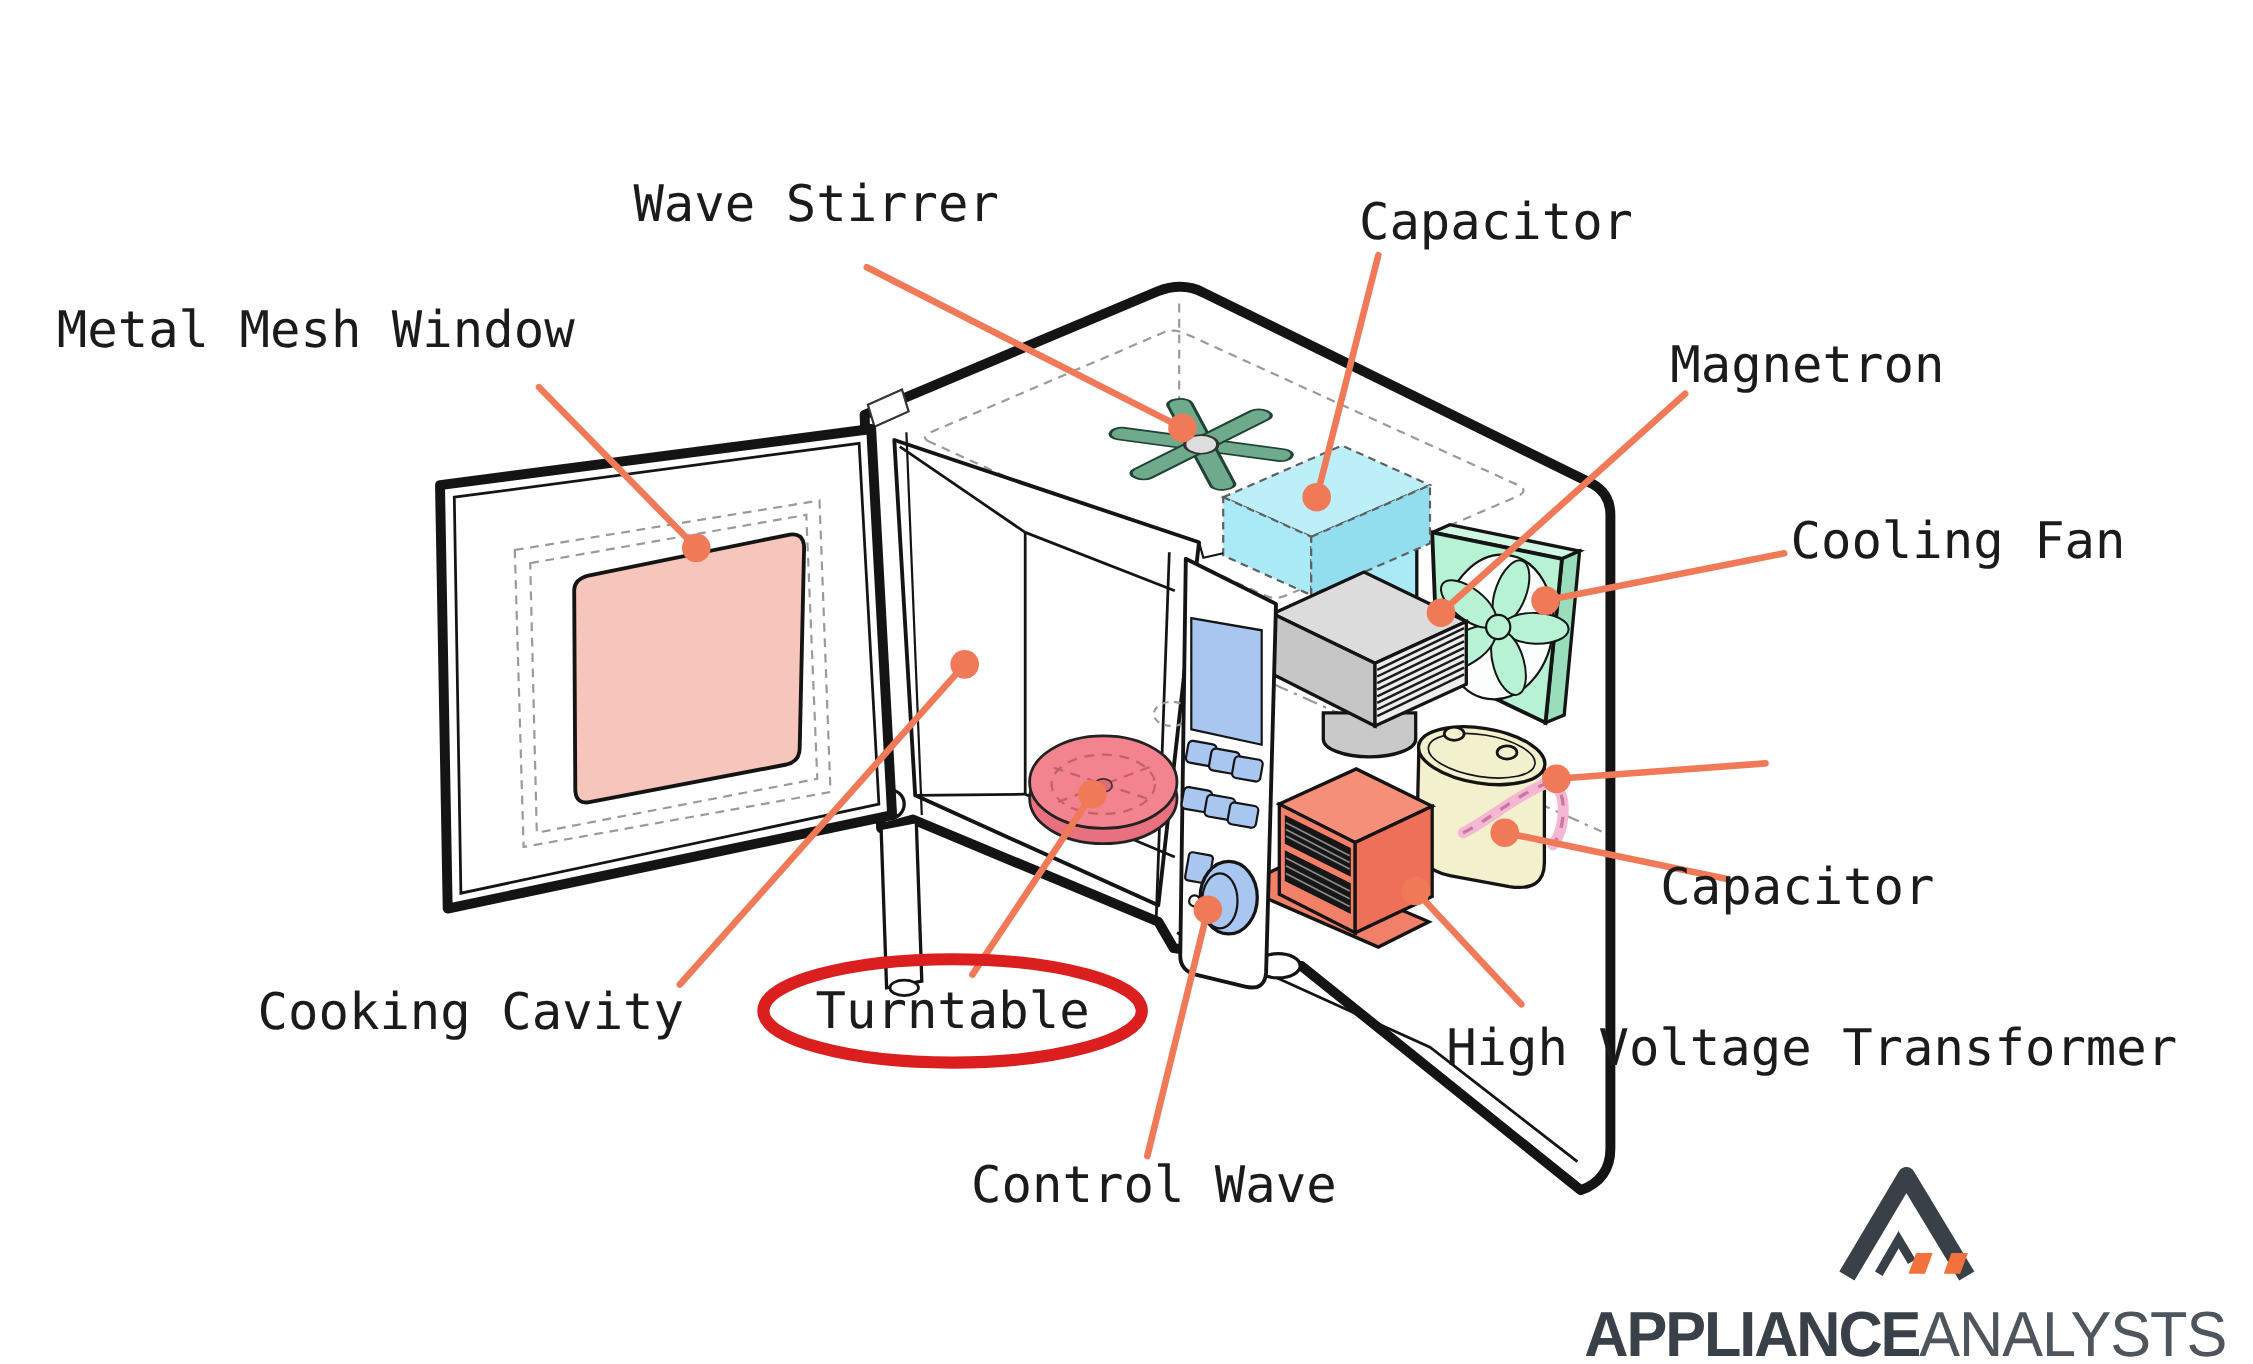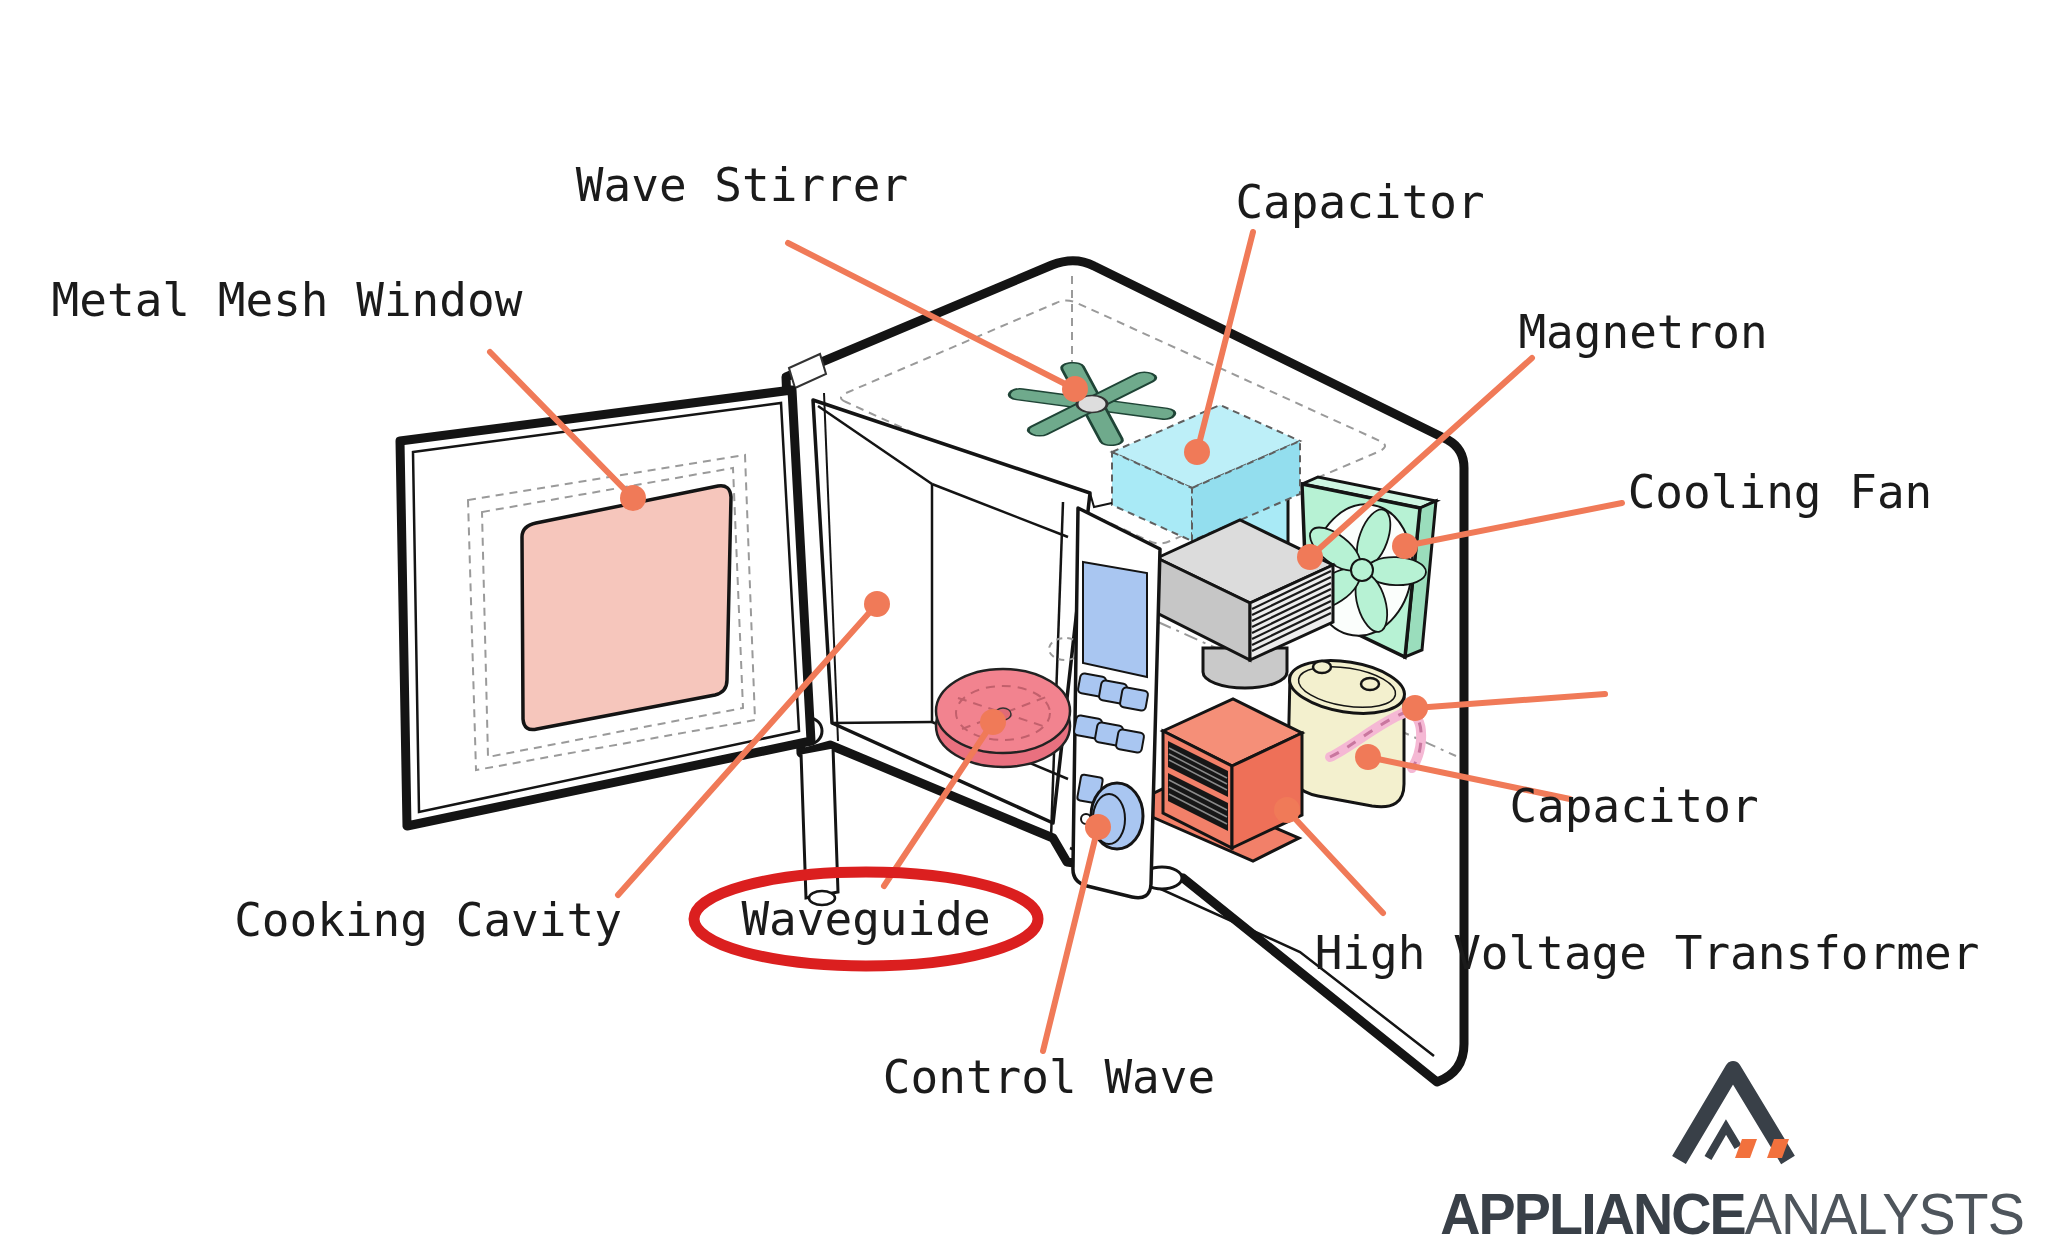--- a/index.html
+++ b/index.html
@@ -221,21 +221,21 @@
   </g>
 </svg>
 
   <div class="lbl" style="left:287px;  top:300px;">Metal Mesh Window</div>
   <div class="lbl" style="left:742px;  top:185px;">Wave Stirrer</div>
   <div class="lbl" style="left:1360px; top:202px;">Capacitor</div>
   <div class="lbl" style="left:1643px; top:332px;">Magnetron</div>
   <div class="lbl" style="left:1780px; top:492px;">Cooling Fan</div>
   <div class="lbl" style="left:1634px; top:806px;text-align:center;">Capacitor</div>
   <div class="lbl" style="left:428px;  top:920px;">Cooking Cavity</div>
-  <div class="lbl" style="left:866px;  top:919px;">Waveguide</div>
+  <div class="lbl" style="left:866px;  top:919px;">Turntable</div>
   <div class="lbl" style="left:1647px; top:953px;">High Voltage Transformer</div>
   <div class="lbl" style="left:1049px; top:1077px;">Control Wave</div>
 
   <div class="logo-text">
     <span class="logo-bold">APPLIANCE</span><span class="logo-light">ANALYSTS</span>
   </div>
 
 </div>
 
 </body></html>

